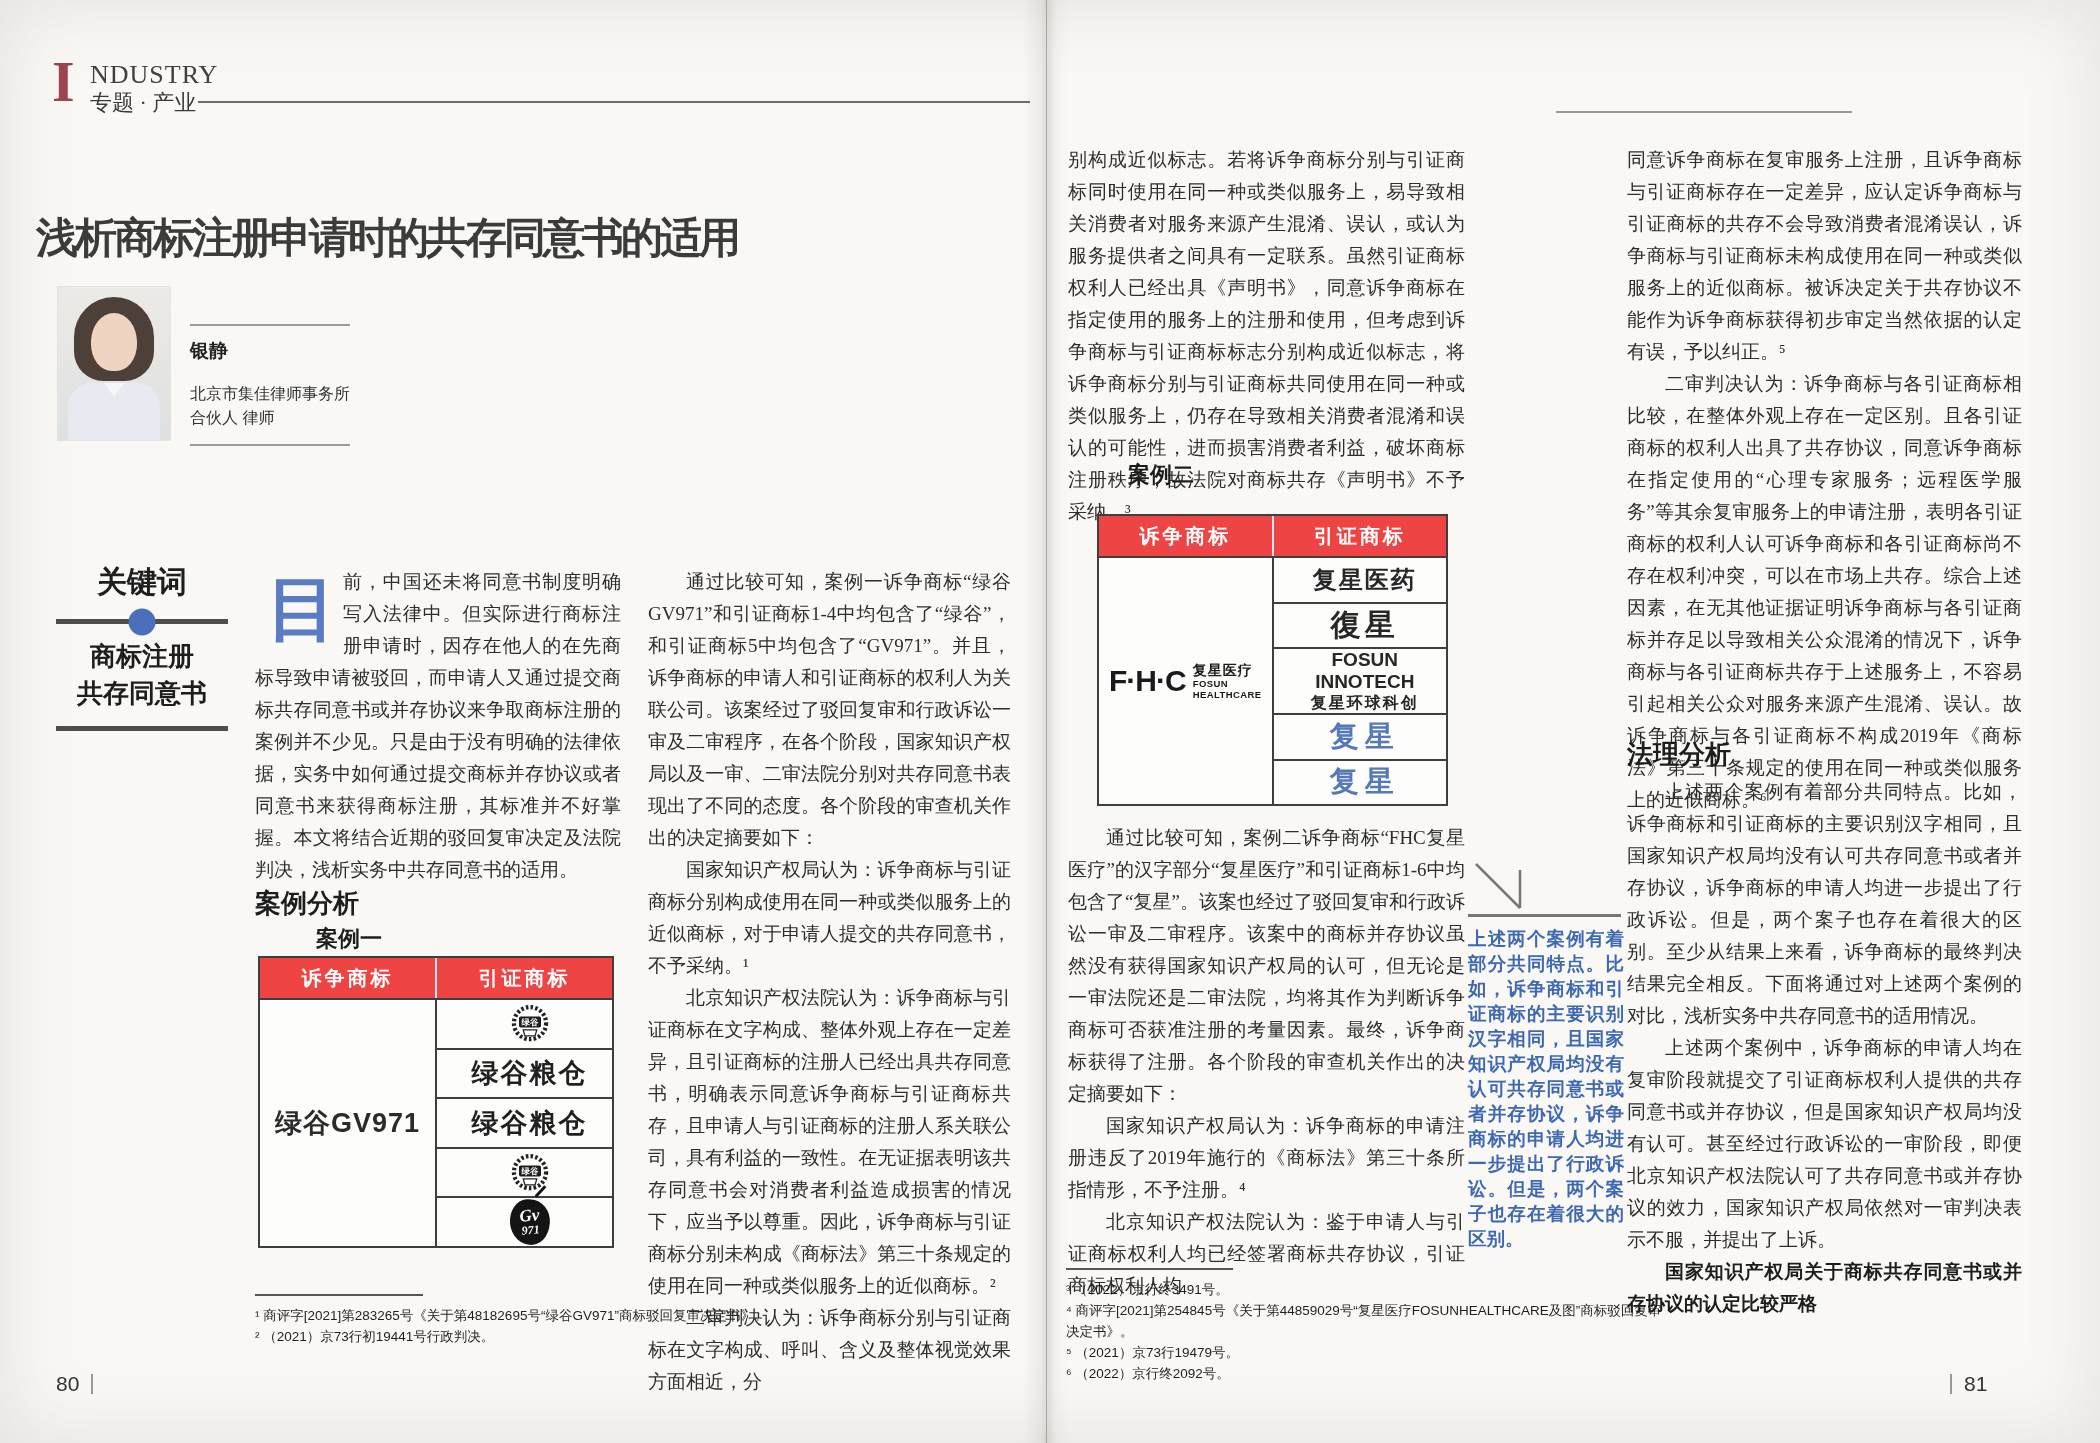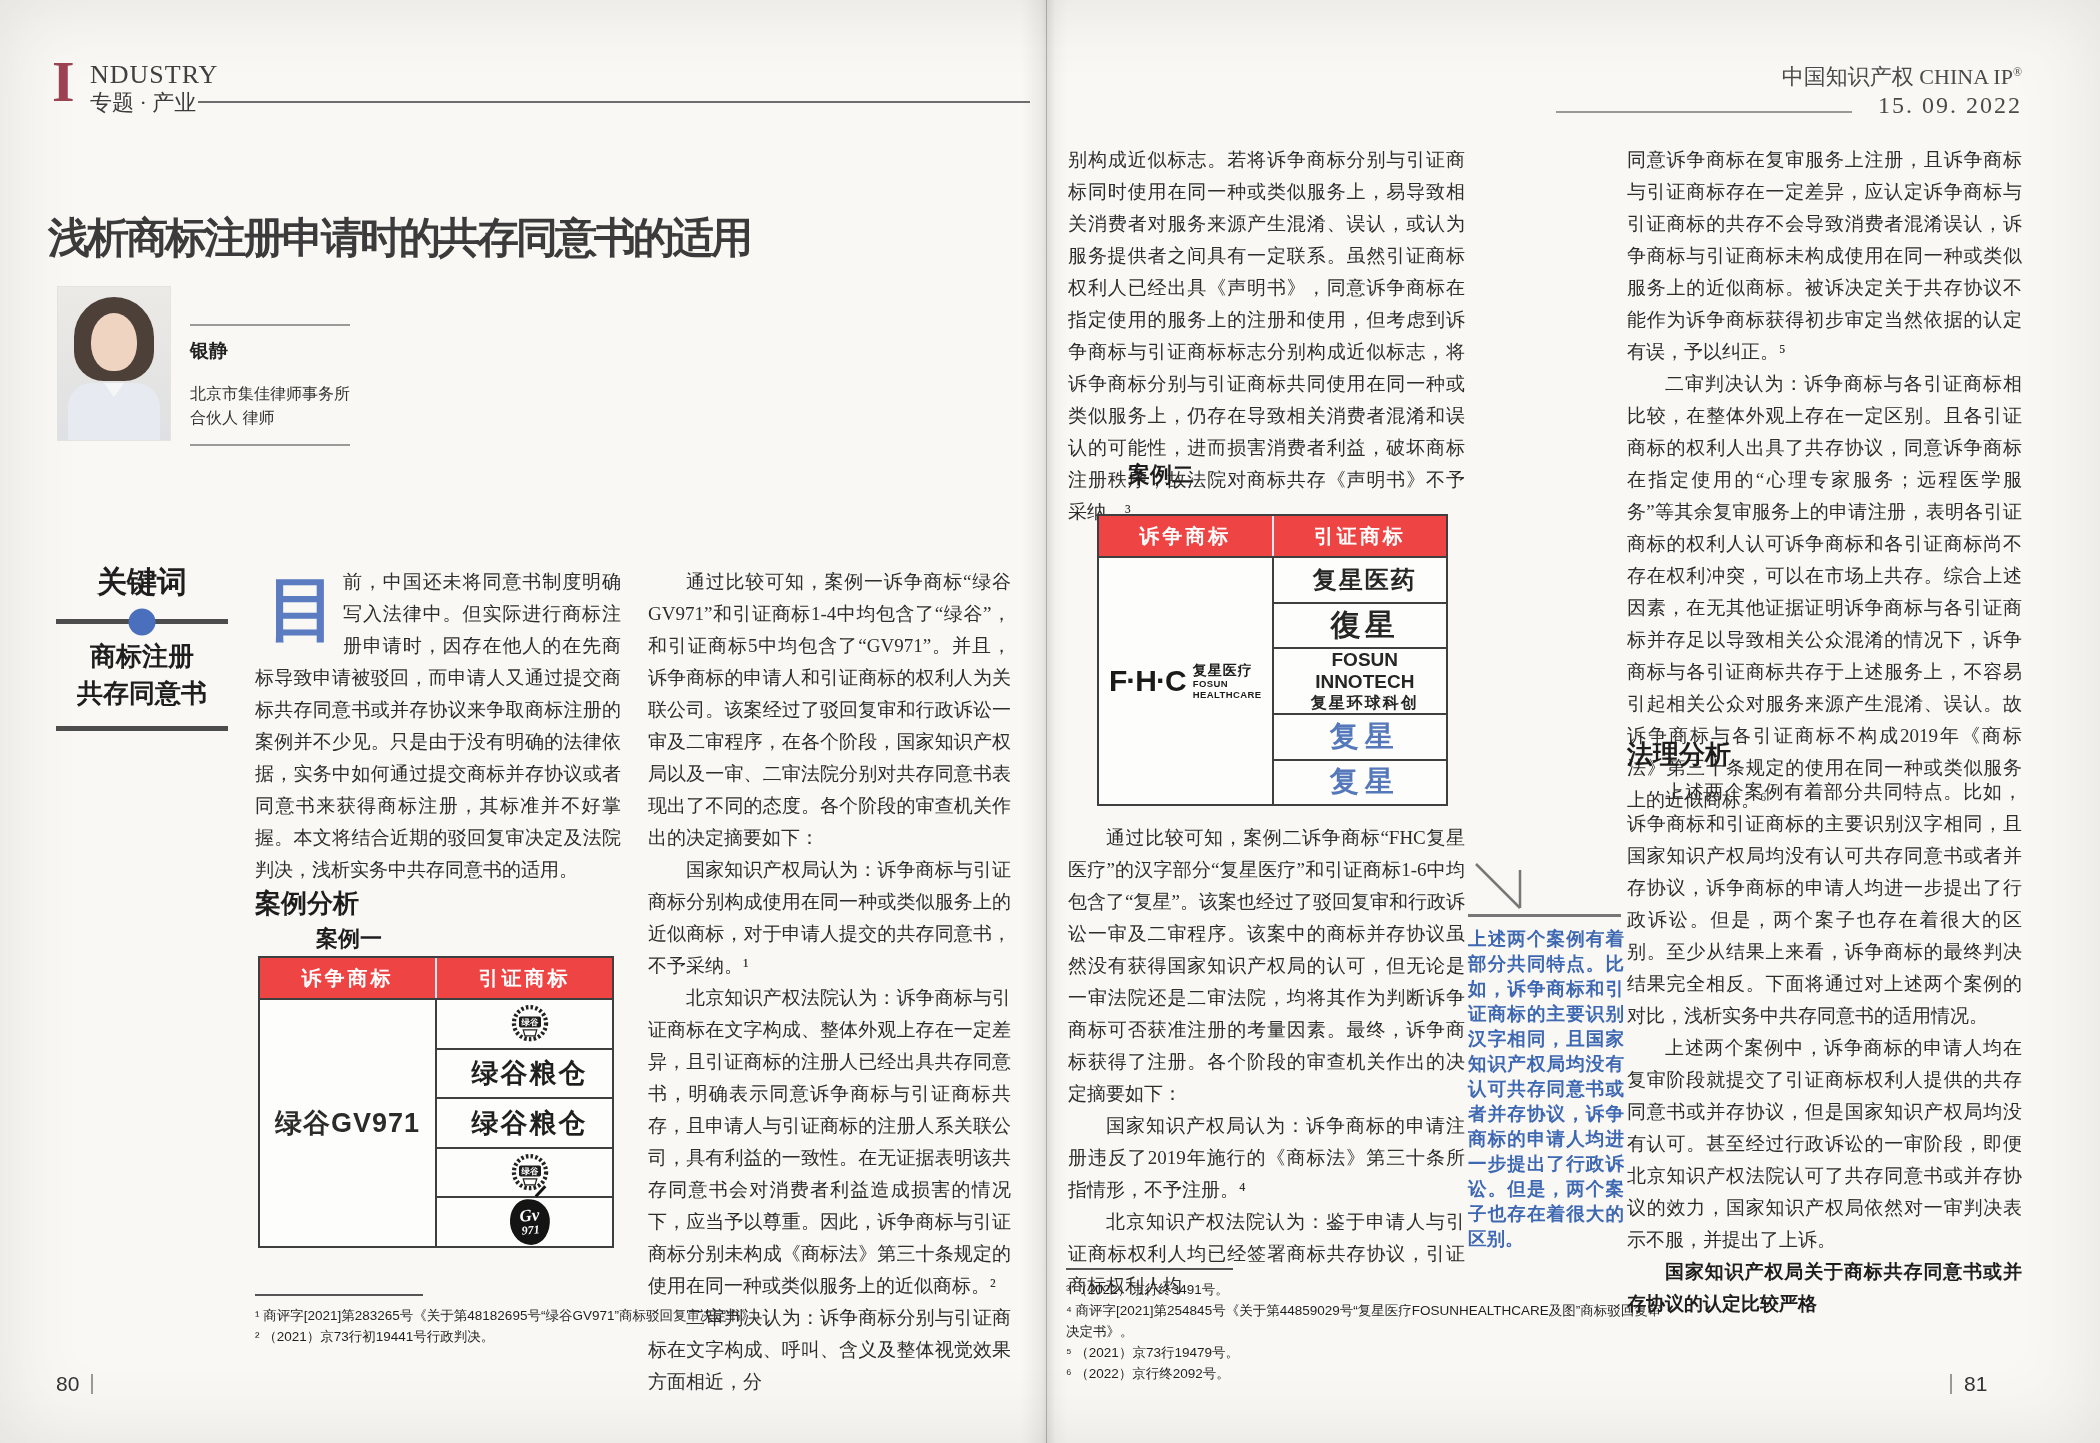--- a/index.html
+++ b/index.html
@@ -25,21 +25,21 @@
   .header-rule-left { position:absolute; left:198px; top:101px; width:832px; height:2px; background:#6d6d6d; }
 
   
   .journal-block { position:absolute; right:78px; top:58px; text-align:right; color:#4a4a4a; line-height:29px; }
   .journal-name { font-size:22px; }
   .journal-name sup { font-size:12px; }
   .issue-date { font-size:24px; letter-spacing:2px; }
   .header-rule-right { position:absolute; left:1556px; top:111px; width:296px; height:2px; background:#9a9a9a; }
 
   
-  .title { position:absolute; left:48px; top:182px; width:980px;
+  .title { position:absolute; left:36px; top:182px; width:980px;
     font-family:"Liberation Sans","DejaVu Sans",sans-serif; font-weight:900;
     font-size:42px; letter-spacing:-3px; color:#3b3b3b; }
   .photo { position:absolute; left:58px; top:287px; width:112px; height:153px;
     background:linear-gradient(180deg,#eceae6 0%, #dfe0e2 100%); overflow:hidden; box-shadow:0 0 0 1px rgba(0,0,0,0.08); }
   .photo .hair { position:absolute; left:16px; top:10px; width:80px; height:84px; border-radius:46px 46px 34px 34px; background:#4c4038; }
   .photo .face { position:absolute; left:33px; top:26px; width:46px; height:58px; border-radius:50% 50% 46% 46%; background:#f0d4c2; }
   .photo .shirt { position:absolute; left:10px; top:96px; width:92px; height:60px; border-radius:24px 24px 0 0; background:#e7eaf0; }
   .photo .collar { position:absolute; left:46px; top:96px; width:20px; height:14px; background:#f5f6f8; clip-path:polygon(0 0,100% 0,50% 100%); }
   .author-block { position:absolute; left:190px; top:324px; width:160px;
     border-top:2px solid #9a9a9a; border-bottom:2px solid #9a9a9a; padding:12px 0 14px;
@@ -225,24 +225,20 @@
       <p class="indent">北京知识产权法院认为：诉争商标与引证商标在文字构成、整体外观上存在一定差异，且引证商标的注册人已经出具共存同意书，明确表示同意诉争商标与引证商标共存，且申请人与引证商标的注册人系关联公司，具有利益的一致性。在无证据表明该共存同意书会对消费者利益造成损害的情况下，应当予以尊重。因此，诉争商标与引证商标分别未构成《商标法》第三十条规定的使用在同一种或类似服务上的近似商标。²</p>
       <p class="indent">二审判决认为：诉争商标分别与引证商标在文字构成、呼叫、含义及整体视觉效果方面相近，分</p>
     </div>
   </div>
 
   <div class="gutter-shadow"></div>
   <div class="gutter-line"></div>
 
   <div class="page">
 
-    <div class="journal-block">
-      <div class="journal-name"><span>中国知识产权 CHINA IP</span><sup>®</sup></div>
-      <div class="issue-date">15. 09. 2022</div>
-    </div>
     <div class="header-rule-right"></div>
 
     <div class="textcol" style="left:1068px; top:144px; width:397px;">
       <p>别构成近似标志。若将诉争商标分别与引证商标同时使用在同一种或类似服务上，易导致相关消费者对服务来源产生混淆、误认，或认为服务提供者之间具有一定联系。虽然引证商标权利人已经出具《声明书》，同意诉争商标在指定使用的服务上的注册和使用，但考虑到诉争商标与引证商标标志分别构成近似标志，将诉争商标分别与引证商标共同使用在同一种或类似服务上，仍存在导致相关消费者混淆和误认的可能性，进而损害消费者利益，破坏商标注册秩序，故法院对商标共存《声明书》不予采纳。³</p>
     </div>
 
     <div class="case-label" style="left:1128px; top:460px;">案例二</div>
 
     <div class="mark-table" style="left:1097px; top:514px; width:347px; height:288px;">
       <div class="mt-head">

